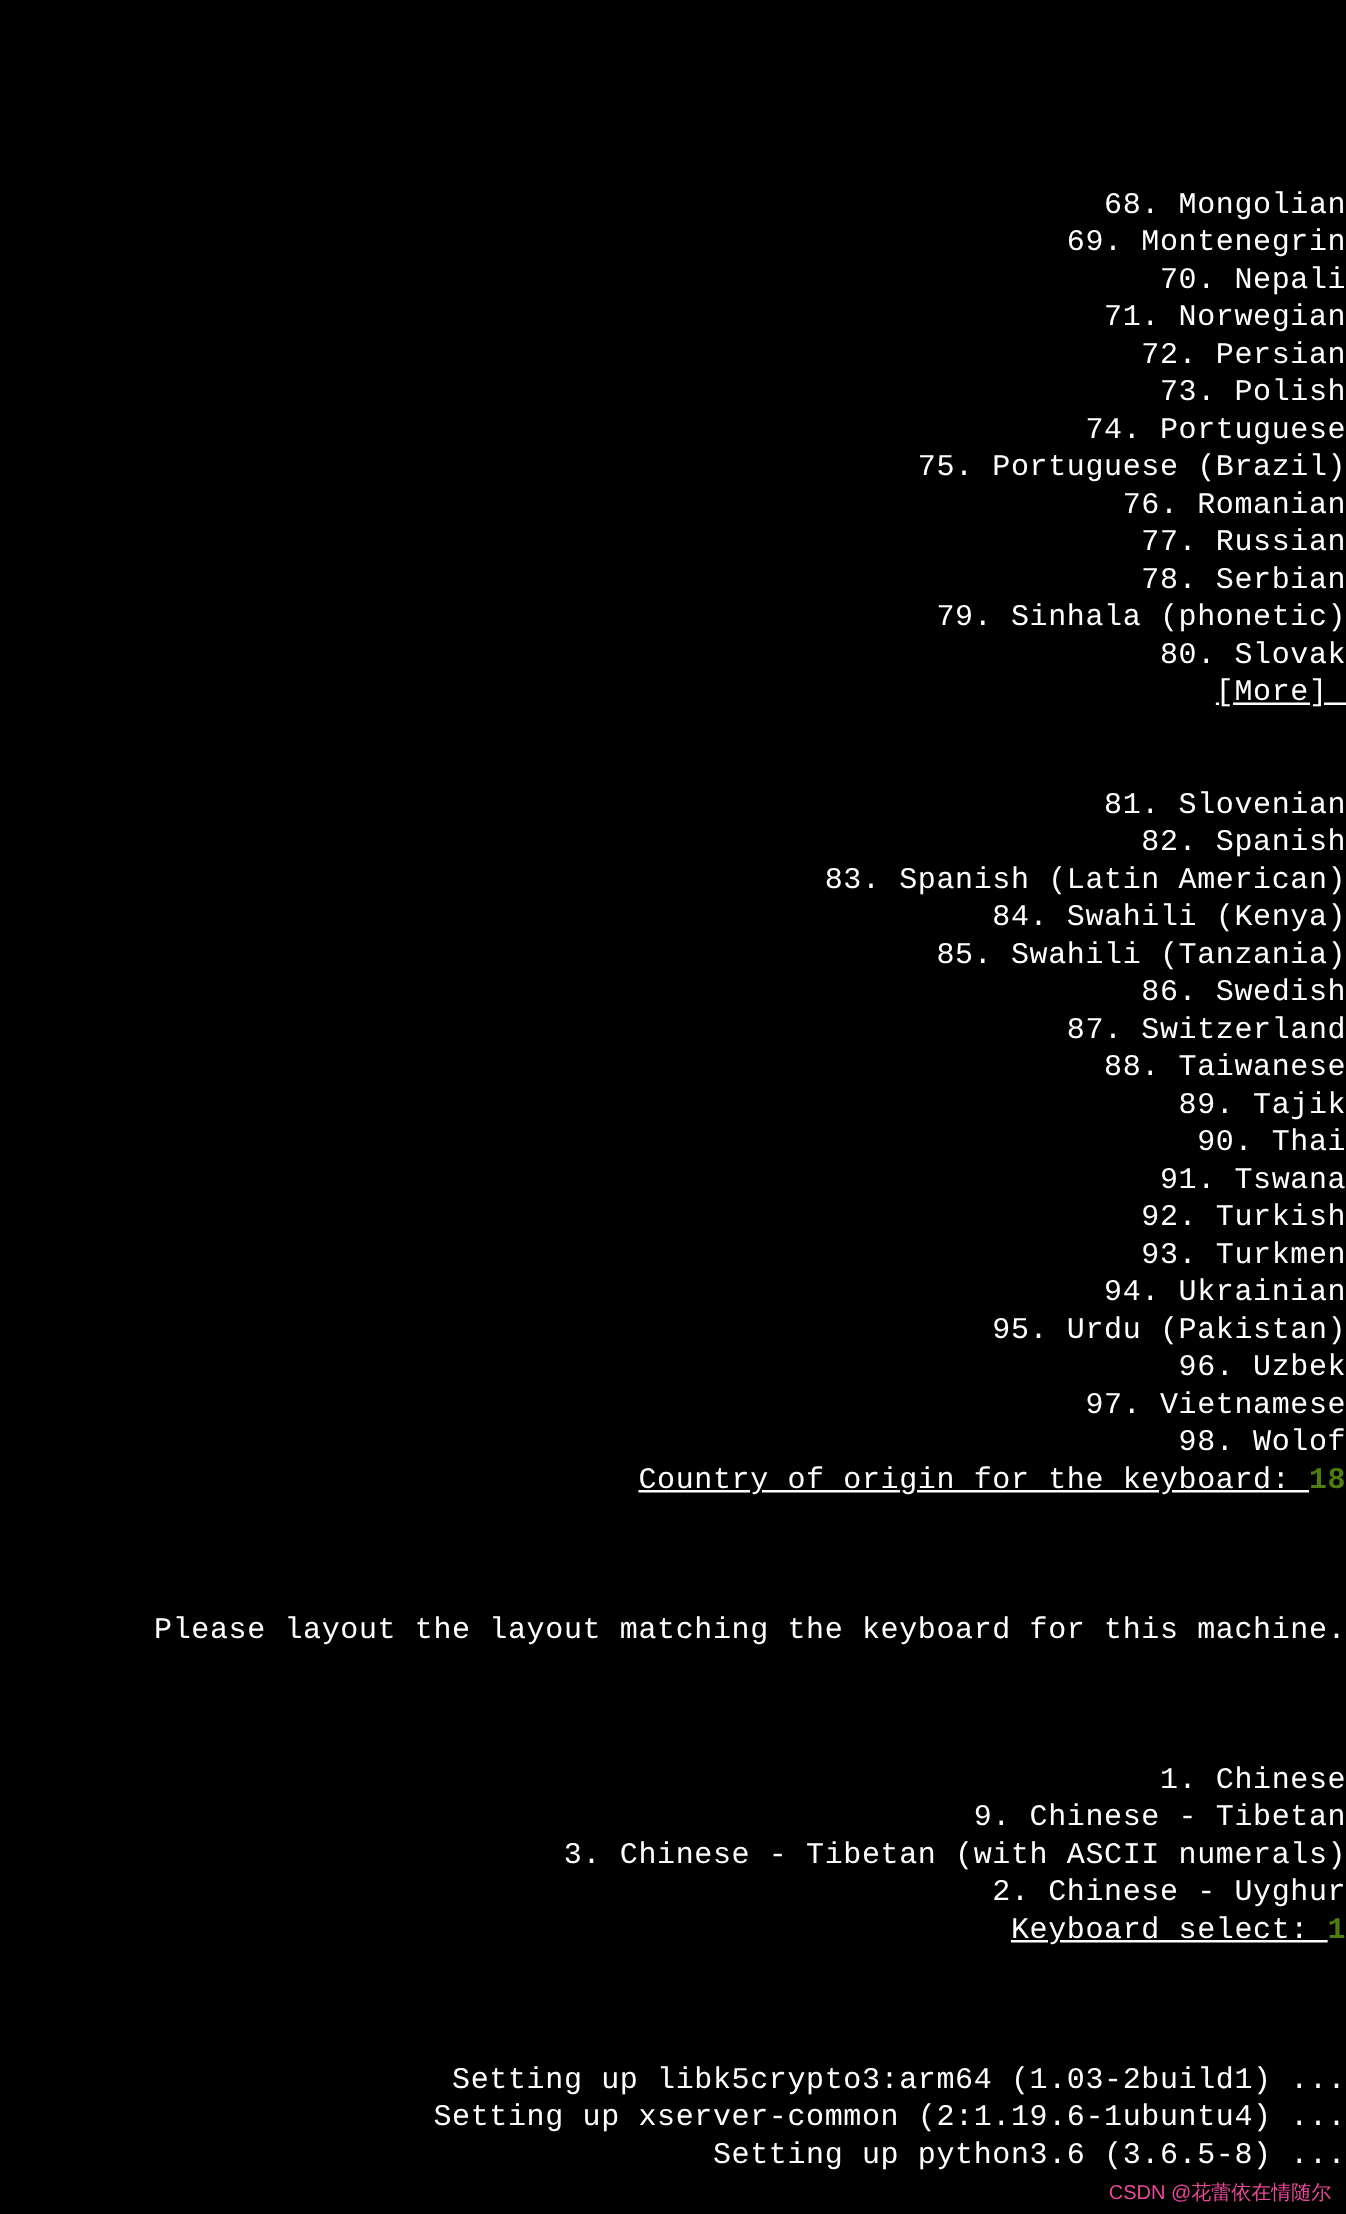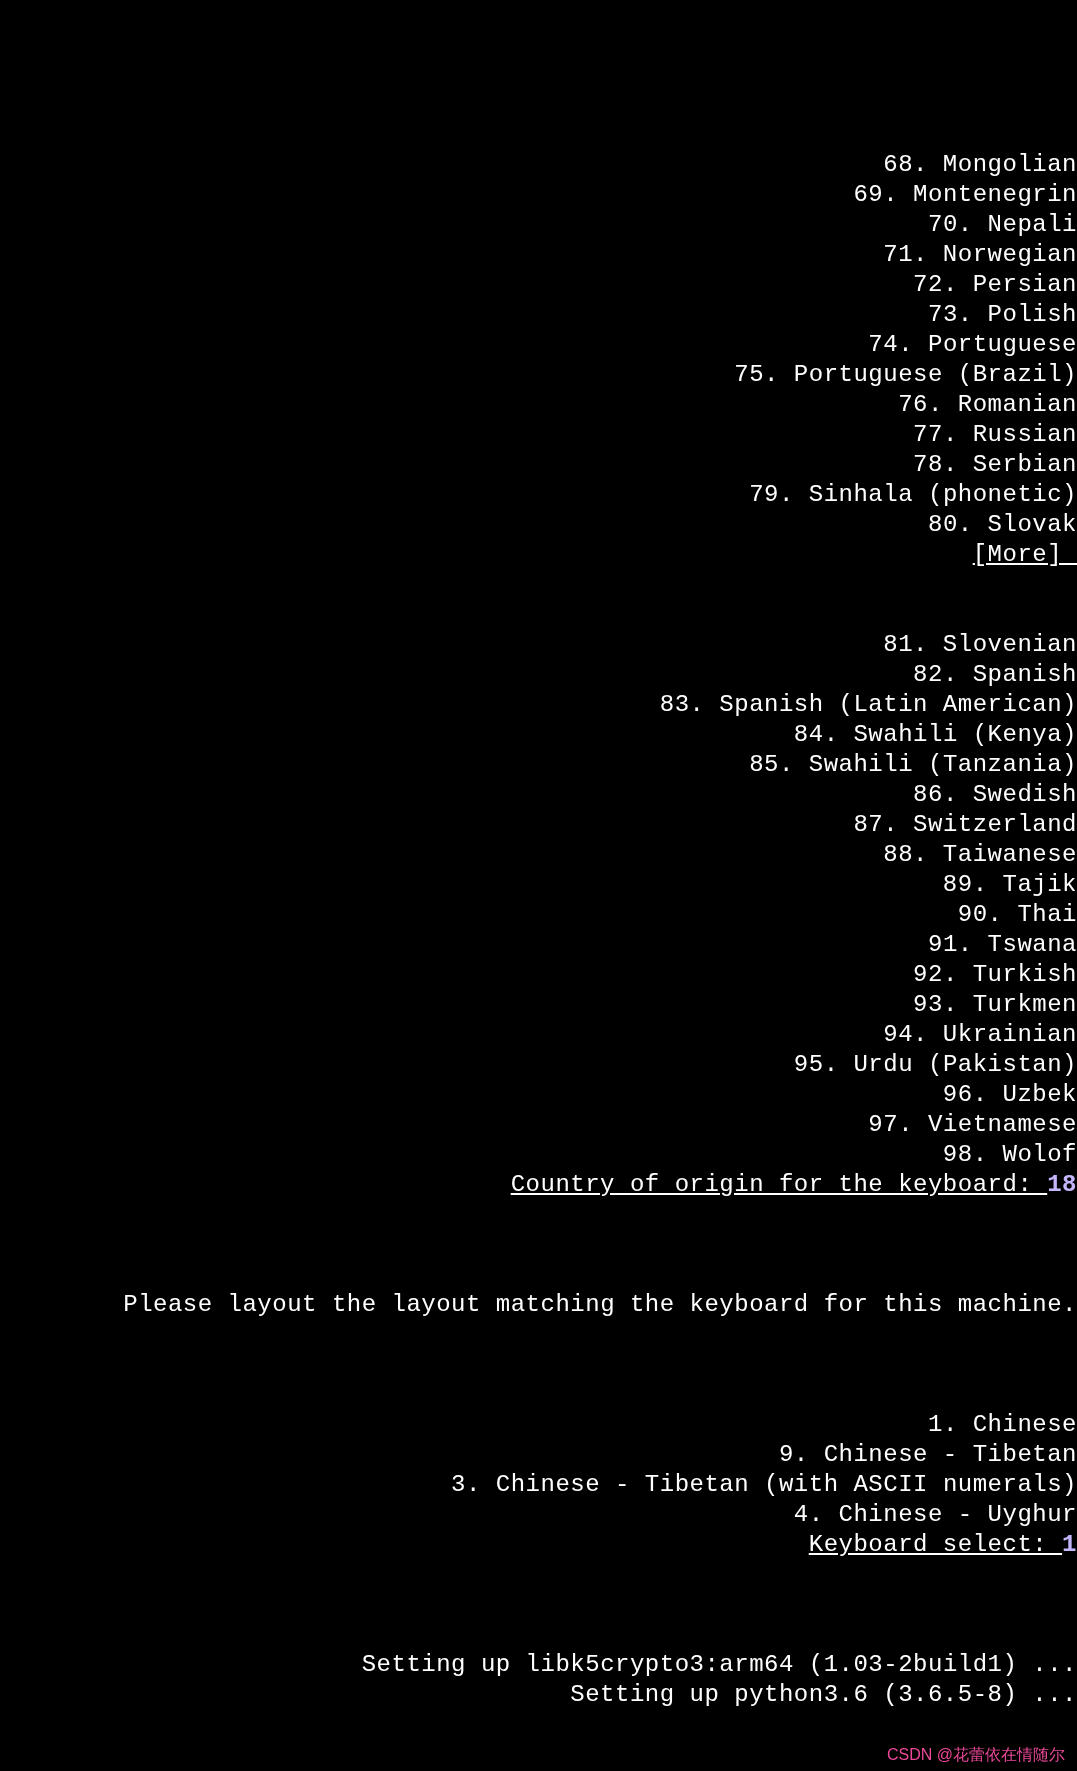--- a/index.html
+++ b/index.html
@@ -22,21 +22,21 @@
       padding: 0;
     }
     .line {
       display: block;
       text-align: right;
     }
     .prompt-label {
       text-decoration: underline;
     }
     .input-value {
-      color: #c4b5fd;
+      color: #4d7c0f;
       font-weight: bold;
     }
     .more-link {
       text-decoration: underline;
     }
     .watermark {
       position: fixed;
       bottom: 6px;
       right: 12px;
       color: #ec4899;
@@ -50,21 +50,21 @@
 <body>
 
 
 
 <div class="terminal">
 <div id="langlist1"><span class="line">  68. Mongolian</span><span class="line">  69. Montenegrin</span><span class="line">  70. Nepali</span><span class="line">  71. Norwegian</span><span class="line">  72. Persian</span><span class="line">  73. Polish</span><span class="line">  74. Portuguese</span><span class="line">  75. Portuguese (Brazil)</span><span class="line">  76. Romanian</span><span class="line">  77. Russian</span><span class="line">  78. Serbian</span><span class="line">  79. Sinhala (phonetic)</span><span class="line">  80. Slovak</span></div><span class="line"><span class="more-link">[More] </span></span><span class="line"> </span>
 <div id="langlist2"><span class="line">  81. Slovenian</span><span class="line">  82. Spanish</span><span class="line">  83. Spanish (Latin American)</span><span class="line">  84. Swahili (Kenya)</span><span class="line">  85. Swahili (Tanzania)</span><span class="line">  86. Swedish</span><span class="line">  87. Switzerland</span><span class="line">  88. Taiwanese</span><span class="line">  89. Tajik</span><span class="line">  90. Thai</span><span class="line">  91. Tswana</span><span class="line">  92. Turkish</span><span class="line">  93. Turkmen</span><span class="line">  94. Ukrainian</span><span class="line">  95. Urdu (Pakistan)</span><span class="line">  96. Uzbek</span><span class="line">  97. Vietnamese</span><span class="line">  98. Wolof</span></div><span class="line"><span class="prompt-label">Country of origin for the keyboard: </span><span class="input-value">18</span></span>
 <span class="line"> </span>
 <span class="line">Please layout the layout matching the keyboard for this machine.</span>
 <span class="line"> </span>
-<div id="layoutlist"><span class="line">   1. Chinese</span><span class="line">   9. Chinese - Tibetan</span><span class="line">   3. Chinese - Tibetan (with ASCII numerals)</span><span class="line">   4. Chinese - Uyghur</span></div><span class="line"><span class="prompt-label">Keyboard select: </span><span class="input-value">1</span></span>
+<div id="layoutlist"><span class="line">   1. Chinese</span><span class="line">   9. Chinese - Tibetan</span><span class="line">   3. Chinese - Tibetan (with ASCII numerals)</span><span class="line">   2. Chinese - Uyghur</span></div><span class="line"><span class="prompt-label">Keyboard select: </span><span class="input-value">1</span></span>
 <span class="line"> </span>
-<div id="setuplines"><span class="line">Setting up libk5crypto3:arm64 (1.03-2build1) ...</span><span class="line">Setting up python3.6 (3.6.5-8) ...</span></div>
+<div id="setuplines"><span class="line">Setting up libk5crypto3:arm64 (1.03-2build1) ...</span><span class="line">Setting up xserver-common (2:1.19.6-1ubuntu4) ...</span><span class="line">Setting up python3.6 (3.6.5-8) ...</span></div>
 </div>
 
 <div class="watermark">CSDN @花蕾依在情随尔</div>
 
 
 
 
 </body></html>

